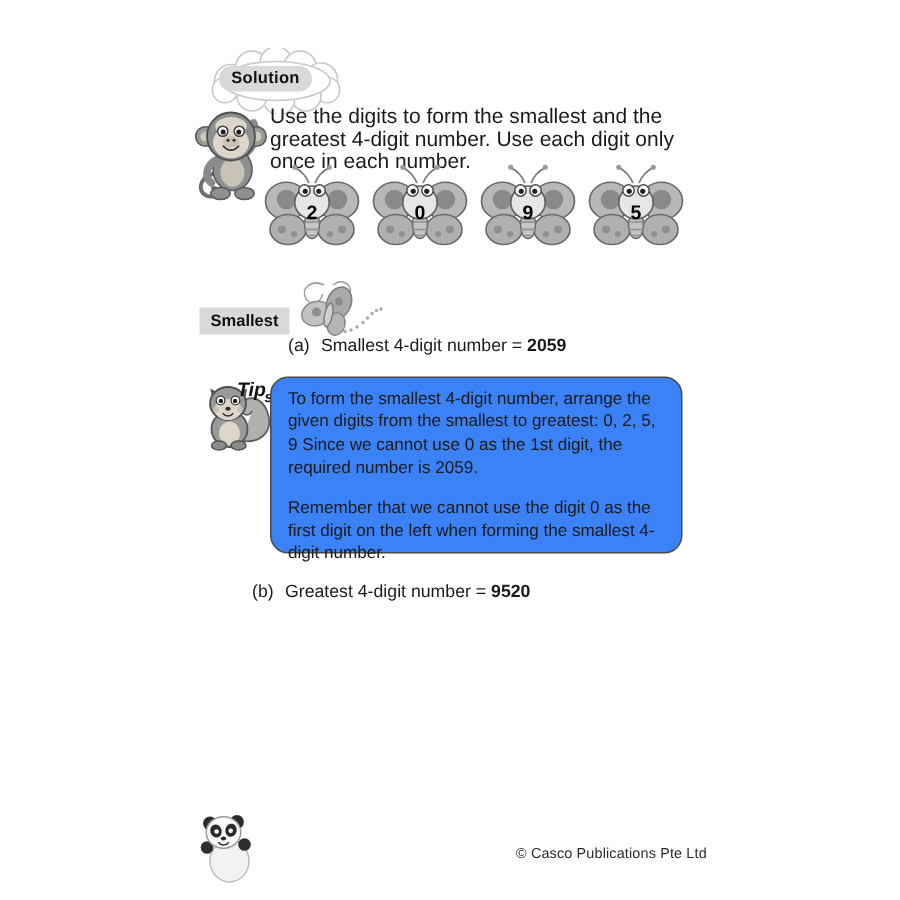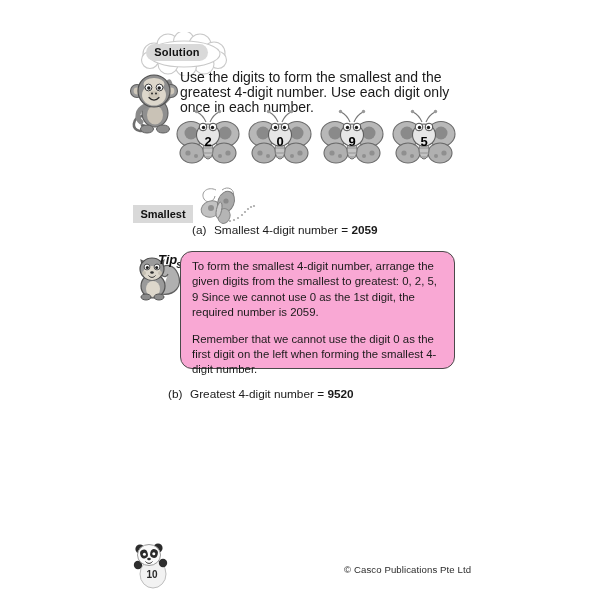--- a/index.html
+++ b/index.html
@@ -167,21 +167,21 @@
   }
   .tips-box {
     position: absolute;
     left: 180px;
     top: 251px;
     width: 275px;
     height: 118px;
     border: 1.2px solid #4a4a4a;
     border-radius: 12px;
     box-sizing: border-box;
-    background: #f9a8d4;
+    background: #3b82f6;
     padding: 7px 10px 0 11px;
   }
   .tips-para {
     font-size: 11.4px;
     line-height: 15.4px;
     color: #1a1a1a;
     margin: 0 0 11px 0;
   }
   .tips-para:last-child { margin-bottom: 12px; }
 
@@ -490,17 +490,16 @@
 
       <ellipse cx="14" cy="13" rx="3.8" ry="4.4" fill="#2b2b2b" transform="rotate(-16 14 13)"></ellipse>
       <ellipse cx="24" cy="12.5" rx="3.8" ry="4.4" fill="#2b2b2b" transform="rotate(14 24 12.5)"></ellipse>
       <circle cx="14.4" cy="13.3" r="1.5" fill="#ffffff"></circle>
       <circle cx="23.8" cy="12.8" r="1.5" fill="#ffffff"></circle>
 
       <ellipse cx="19" cy="18" rx="1.8" ry="1.3" fill="#2b2b2b"></ellipse>
       <path d="M15.5 20.5 C 17.5 23, 20.5 23, 22.5 20.5" fill="none" stroke="#2b2b2b" stroke-width="1"></path>
     </svg>
   </div>
-  <div class="page-number">10</div>
 
   <div class="copyright">© Casco Publications Pte Ltd</div>
 
 </div>
 
 </body></html>

